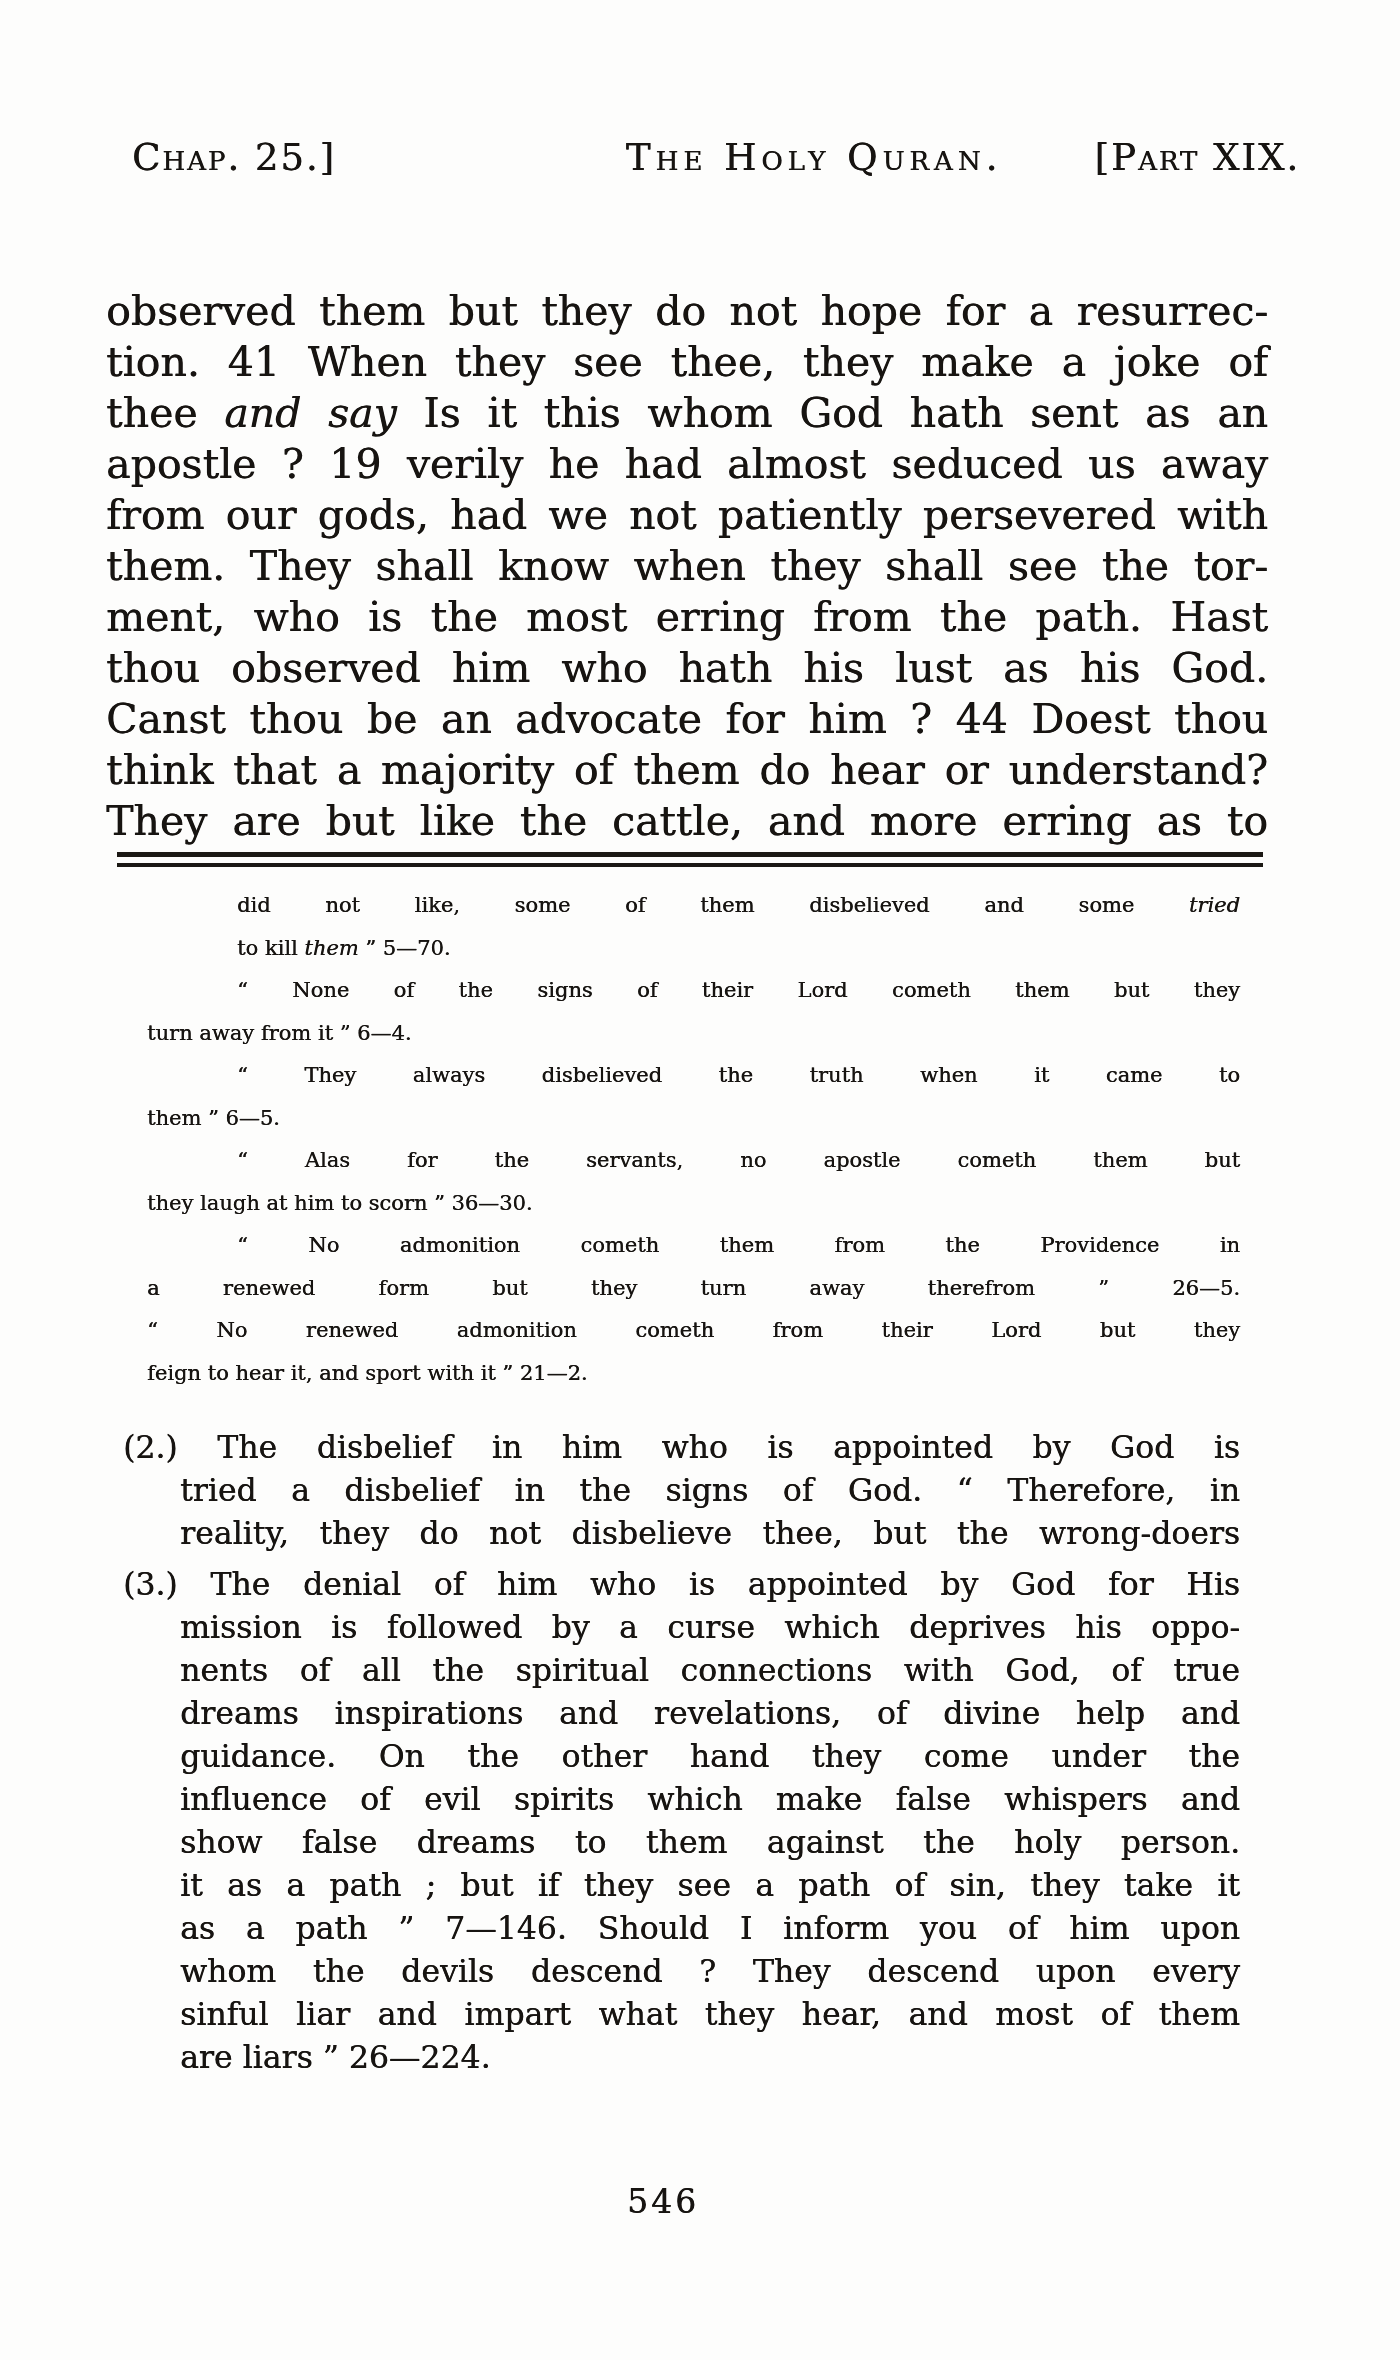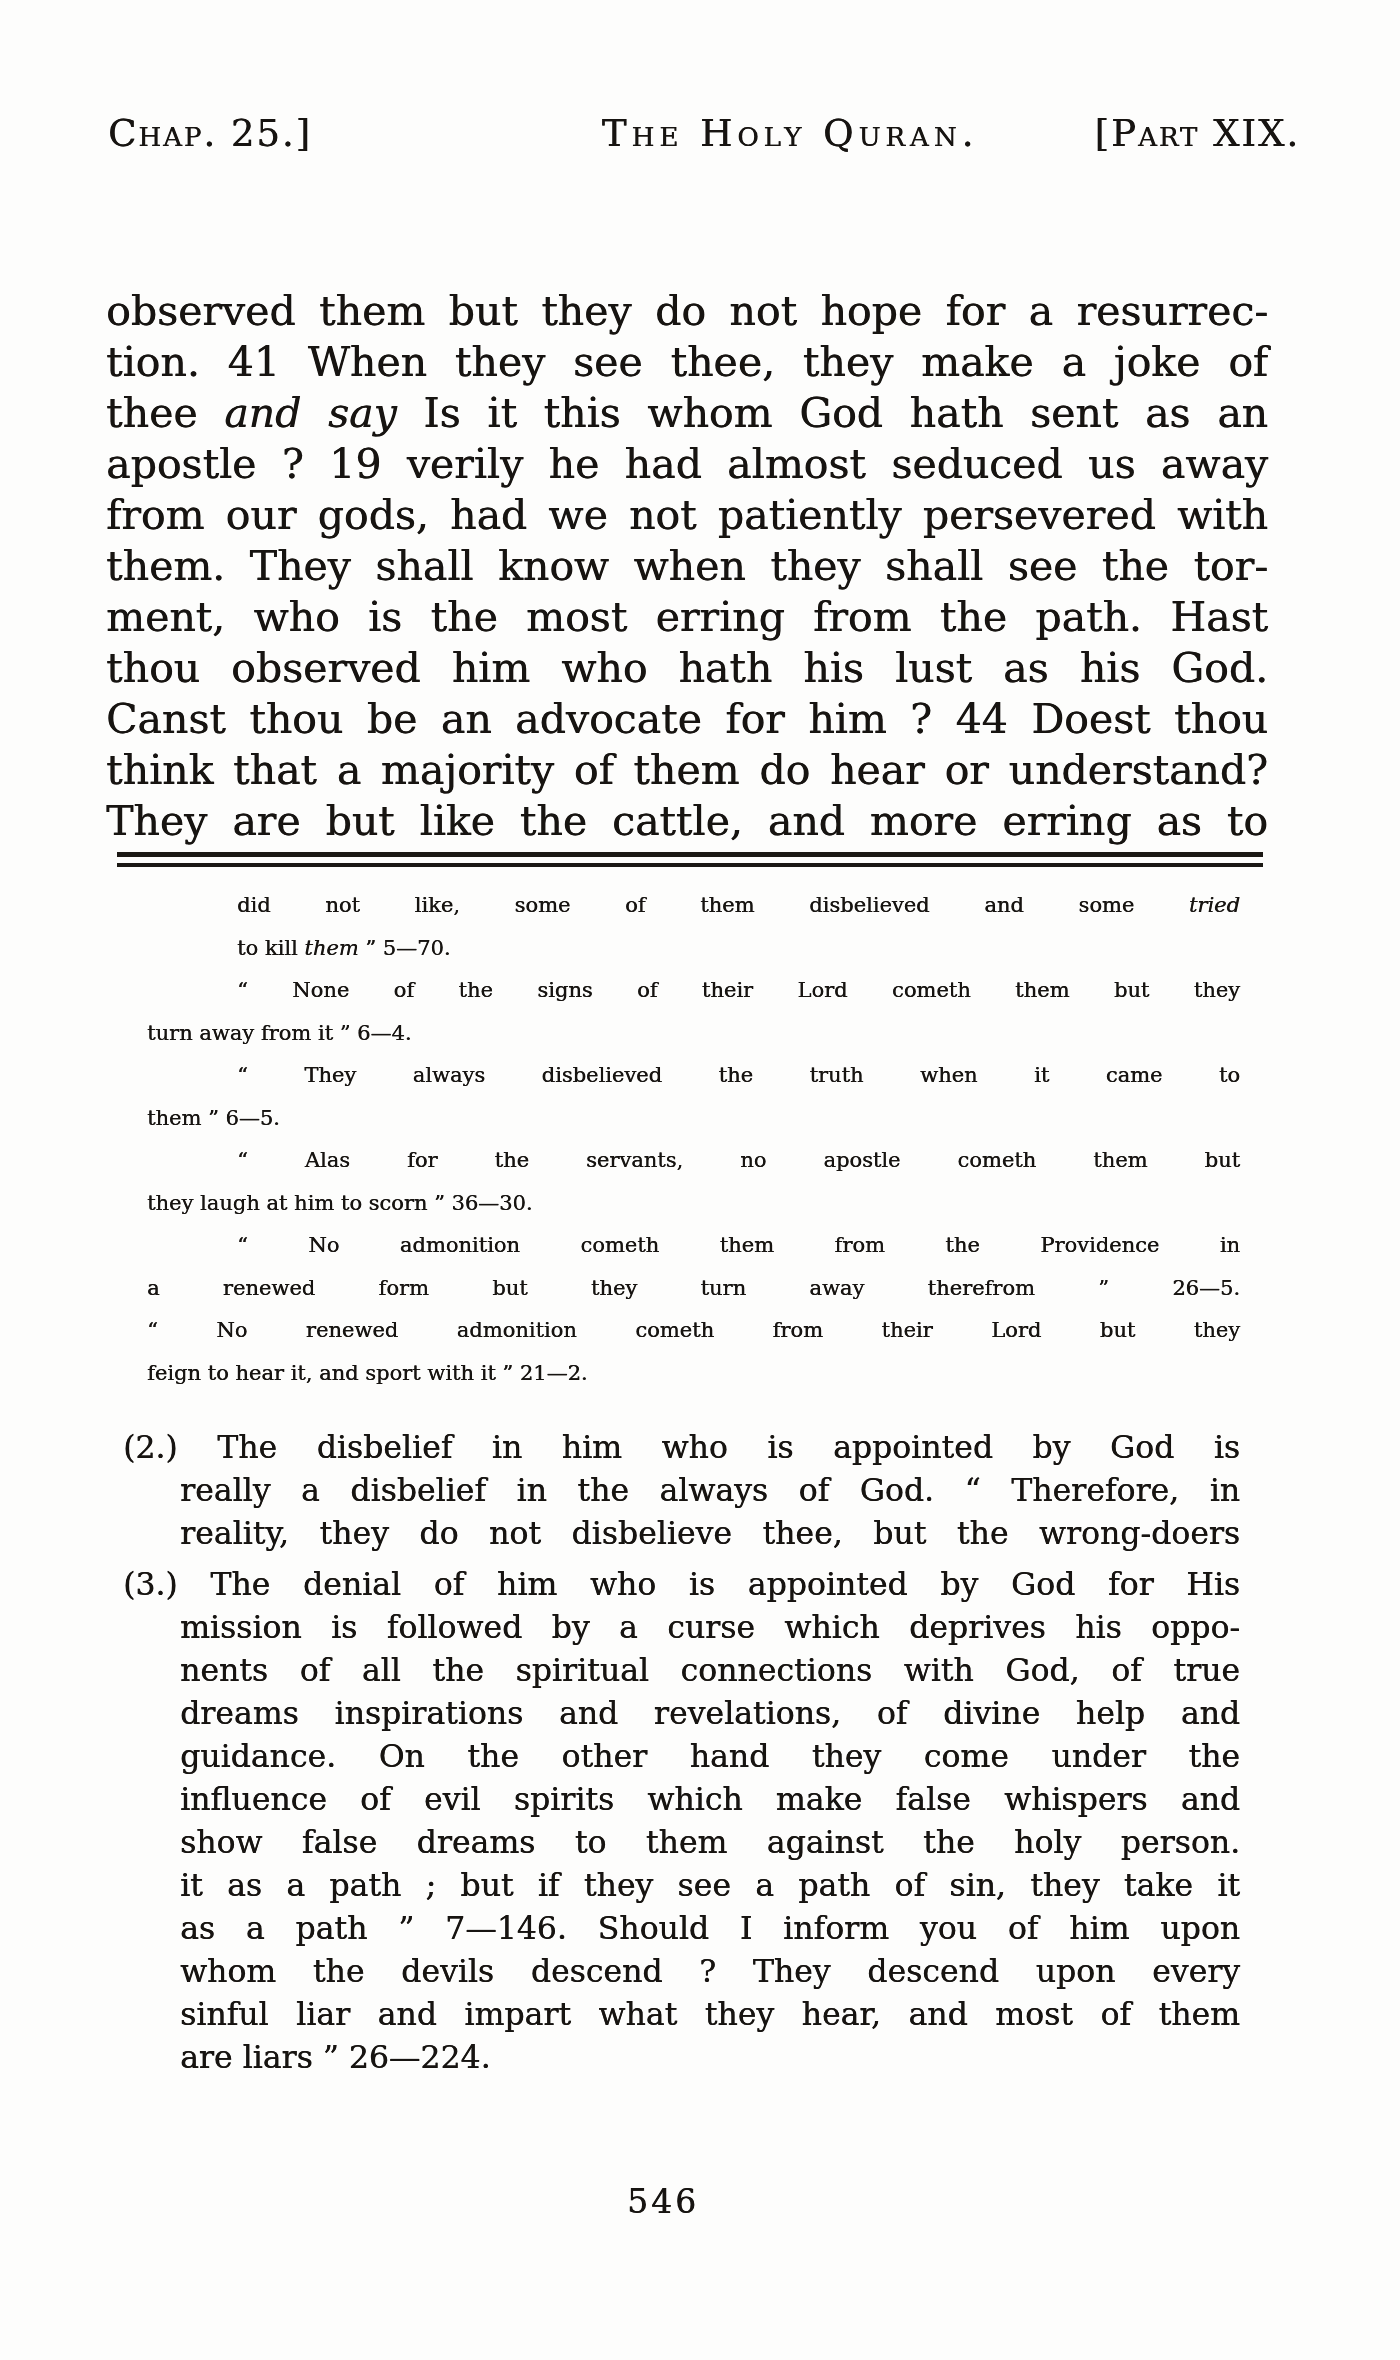--- a/index.html
+++ b/index.html
@@ -7,26 +7,27 @@
     width:1400px;height:2360px;
     background:#fdfdfc;
     font-family:"DejaVu Serif","Liberation Serif",serif;
     color:#171411;
     position:relative;
     overflow:hidden;
   }
   .page{position:absolute;inset:0;}
   
   .h-item{
-    position:absolute;top:112px;
+    position:absolute;top:136px;
     font-variant:small-caps;
     font-size:37px;line-height:44px;
     letter-spacing:2px;
     white-space:nowrap;
     text-shadow:0.5px 0.3px 0 currentColor;
+    margin-left:24px;
   }
   .h-left{left:108px;}
   .h-center{left:440px;width:700px;text-align:center;letter-spacing:5px;}
   .h-right{right:100px;}
   
   .main-text{
     position:absolute;left:106px;top:286px;width:1162px;
     font-size:41px;line-height:51px;
     text-shadow:0.5px 0.3px 0 currentColor;
   }
@@ -97,21 +98,21 @@
       <div class="ln">they laugh at him to scorn ” 36—30.</div>
       <div class="ln j ind">“ No admonition cometh them from the Providence in</div>
       <div class="ln j">a renewed form but they turn away therefrom ” 26—5.</div>
       <div class="ln j">“ No renewed admonition cometh from their Lord but they</div>
       <div class="ln">feign to hear it, and sport with it ” 21—2.</div>
     </div>
 
   <div class="items">
       <div class="citem">
         <div class="ln j">(2.) The disbelief in him who is appointed by God is</div>
-        <div class="ln j pad">really a disbelief in the always of God. “ Therefore, in</div>
+        <div class="ln j pad">tried a disbelief in the signs of God. “ Therefore, in</div>
         <div class="ln j pad">reality, they do not disbelieve thee, but the wrong-doers</div>
       </div>
       <div class="citem">
         <div class="ln j">(3.) The denial of him who is appointed by God for His</div>
         <div class="ln j pad">mission is followed by a curse which deprives his oppo-</div>
         <div class="ln j pad">nents of all the spiritual connections with God, of true</div>
         <div class="ln j pad">dreams inspirations and revelations, of divine help and</div>
         <div class="ln j pad">guidance. On the other hand they come under the</div>
         <div class="ln j pad">influence of evil spirits which make false whispers and</div>
         <div class="ln j pad">show false dreams to them against the holy person.</div>

